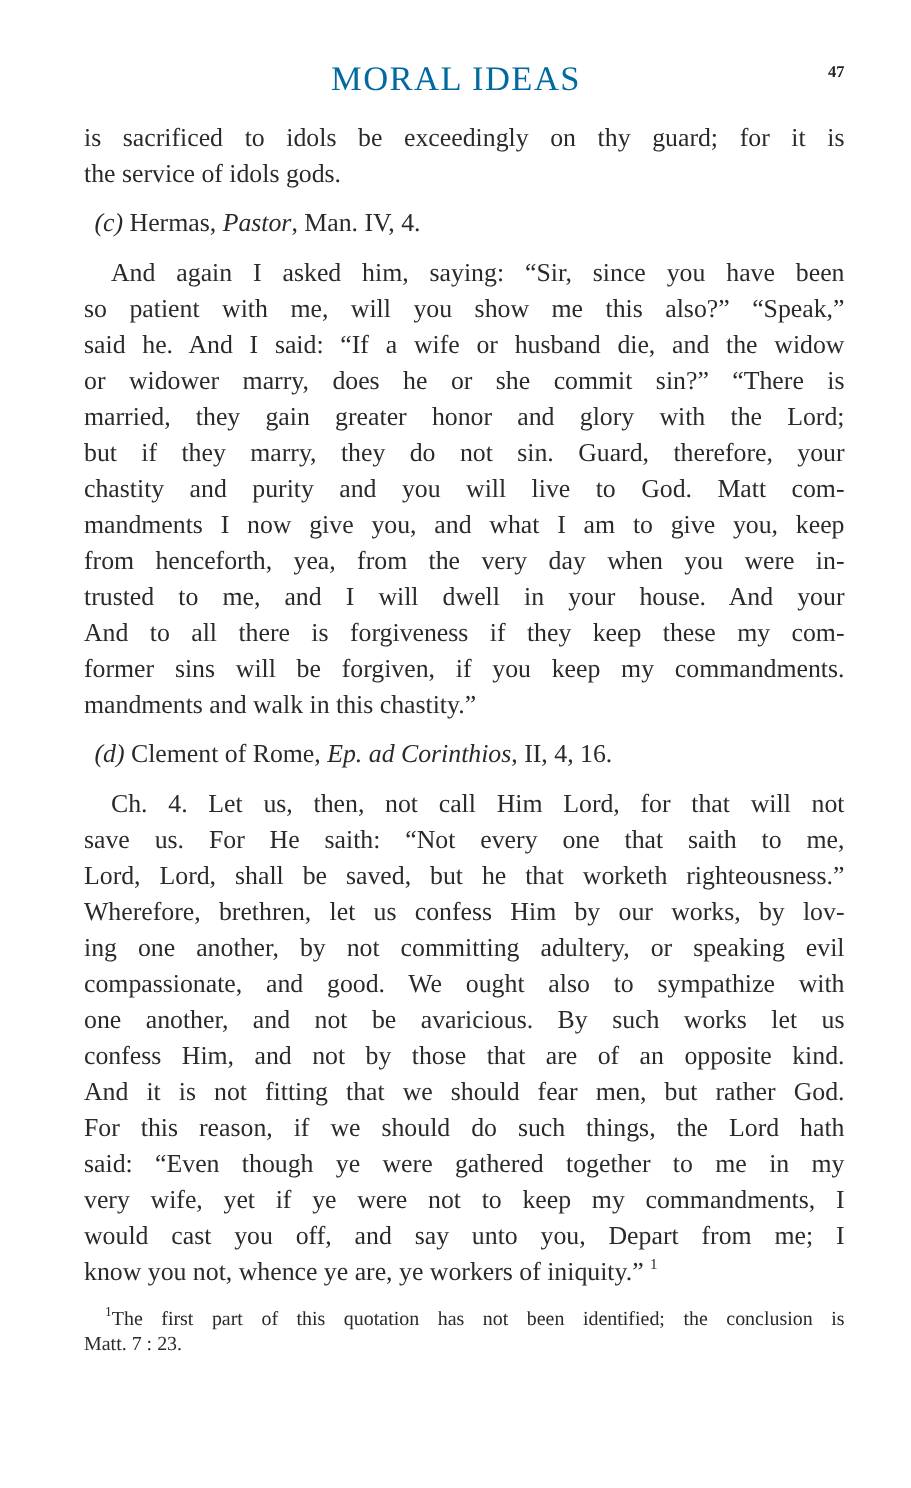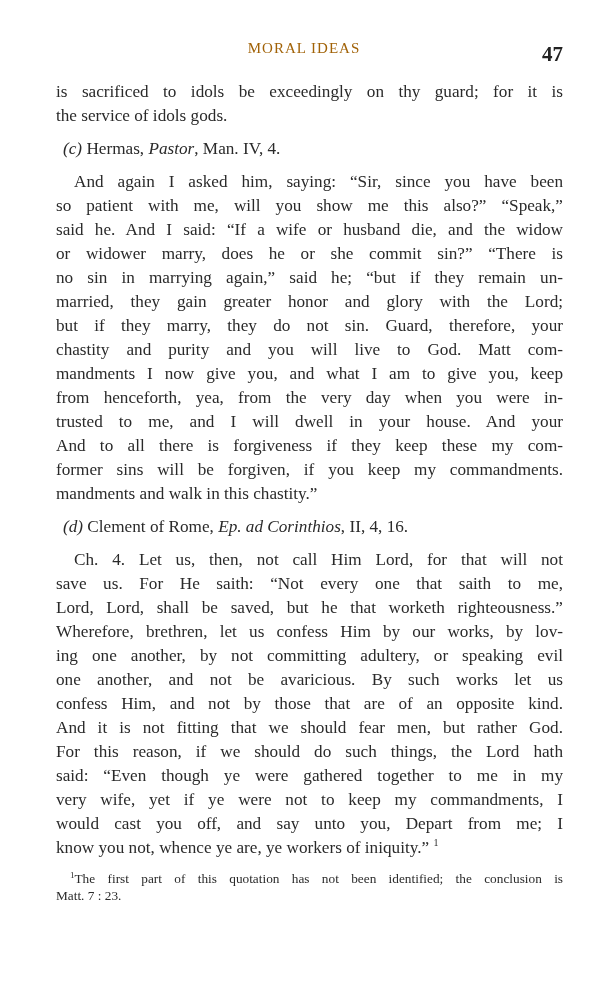--- a/index.html
+++ b/index.html
@@ -21,29 +21,29 @@
       position: absolute;
       top: 40px;
       left: 0;
       width: 518px;
       height: 24px;
     }
     .running-title {
       position: absolute;
       left: 0; right: 0;
       text-align: center;
-      font-size: 15px;
+      font-size: 23px;
       letter-spacing: 1px;
-      color: #a16207;
+      color: #0369a1;
     }
     .page-number {
       position: absolute;
       right: 0;
       top: 2px;
-      font-size: 21px;
+      font-size: 11px;
       font-weight: bold;
       color: #222;
     }
     .body {
       position: absolute;
       top: 80px;
       left: 0;
       width: 518px;
     }
     p {
@@ -98,21 +98,20 @@
       <i>(c)</i>
       <span>Hermas,</span>
       <i>Pastor</i><span>, Man. IV, 4.</span>
     </p>
 
     <p class="heading-after">
       <span class="line indent-line">And again I asked him, saying: “Sir, since you have been</span>
       <span class="line">so patient with me, will you show me this also?”  “Speak,”</span>
       <span class="line">said he.  And I said: “If a wife or husband die, and the widow</span>
       <span class="line">or widower marry, does he or she commit sin?”  “There is</span>
-      <span class="line">no sin in marrying again,” said he; “but if they remain un-</span>
       <span class="line">married, they gain greater honor and glory with the Lord;</span>
       <span class="line">but if they marry, they do not sin.  Guard, therefore, your</span>
       <span class="line">chastity and purity and you will live to God.  Matt com-</span>
       <span class="line">mandments I now give you, and what I am to give you, keep</span>
       <span class="line">from henceforth, yea, from the very day when you were in-</span>
       <span class="line">trusted to me, and I will dwell in your house.  And your</span>
       <span class="line">And to all there is forgiveness if they keep these my com-</span>
       <span class="line">former sins will be forgiven, if you keep my commandments.</span>
       <span class="line last">mandments and walk in this chastity.”</span>
     </p>
@@ -122,20 +121,21 @@
       <span>Clement of Rome,</span>
       <i>Ep. ad Corinthios</i><span>, II, 4, 16.</span>
     </p>
 
     <p class="heading-after">
       <span class="line indent-line">Ch. 4.  Let us, then, not call Him Lord, for that will not</span>
       <span class="line">save us.  For He saith: “Not every one that saith to me,</span>
       <span class="line">Lord, Lord, shall be saved, but he that worketh righteousness.”</span>
       <span class="line">Wherefore, brethren, let us confess Him by our works, by lov-</span>
       <span class="line">ing one another, by not committing adultery, or speaking evil</span>
+      <span class="line">compassionate, and good.  We ought also to sympathize with</span>
       <span class="line">one another, and not be avaricious.  By such works let us</span>
       <span class="line">confess Him, and not by those that are of an opposite kind.</span>
       <span class="line">And it is not fitting that we should fear men, but rather God.</span>
       <span class="line">For this reason, if we should do such things, the Lord hath</span>
       <span class="line">said:  “Even though ye were gathered together to me in my</span>
       <span class="line">very wife, yet if ye were not to keep my commandments, I</span>
       <span class="line">would cast you off, and say unto you, Depart from me; I</span>
       <span class="line last"><span>know you not, whence ye are, ye workers of iniquity.”</span> <span class="footnote-ref">1</span></span>
     </p>
 

